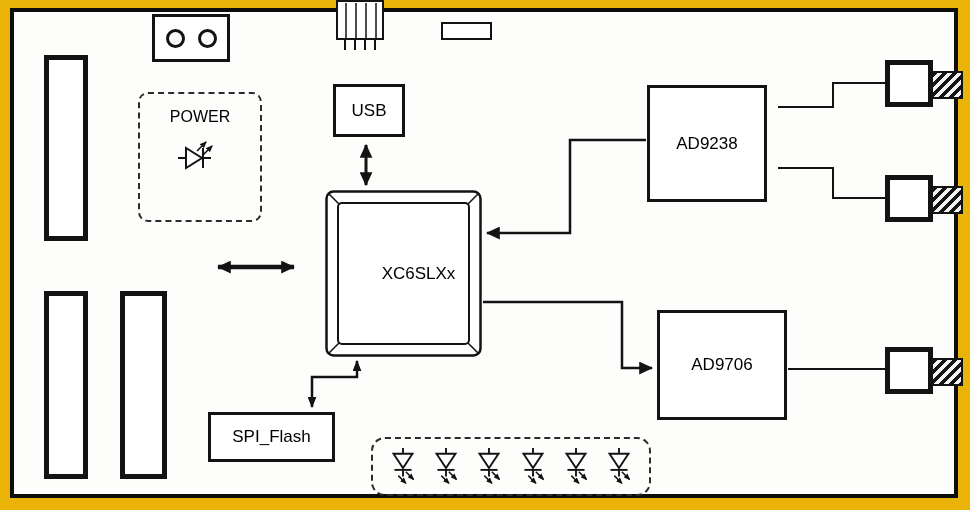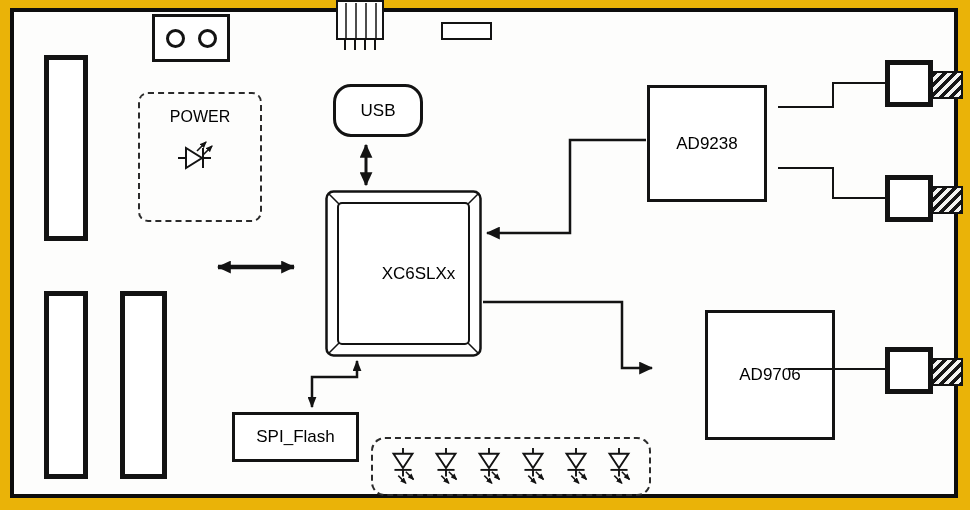--- a/index.html
+++ b/index.html
@@ -50,31 +50,31 @@
   [data-name="left-header-bottom-a"] { left:44px;  top:291px; width:44px; height:188px; }
   [data-name="left-header-bottom-b"] { left:120px; top:291px; width:47px; height:188px; }
 
   [data-name="power-block"] {
     left:138px; top:92px; width:124px; height:130px;
     display:flex; flex-direction:column; align-items:center; padding-top:14px;
   }
   [data-name="power-label"] { font-size:16px; }
   [data-name="power-led-icon"] { margin-top:8px; }
 
-  [data-name="usb-block"] { left:333px; top:84px; width:90px; height:53px;border-radius:18px; }
+  [data-name="usb-block"] { left:333px; top:84px; width:72px; height:53px; }
 
   [data-name="fpga-block"] { position:absolute; left:325px; top:190px; width:157px; height:167px; z-index:2; }
   [data-name="fpga-label"] {
     position:absolute; left:0; top:0; width:187px; height:167px;
     display:flex; align-items:center; justify-content:center; font-size:17px;
   }
 
   [data-name="adc-block"] { left:647px; top:85px;  width:120px; height:117px; }
-  [data-name="dac-block"] { left:657px; top:310px; width:130px; height:130px;margin-left:48px; }
-  [data-name="spi-flash-block"] { left:232px; top:412px; width:127px; height:50px; }
+  [data-name="dac-block"] { left:657px; top:310px; width:130px; height:110px; }
+  [data-name="spi-flash-block"] { left:208px; top:412px; width:127px; height:50px; }
 
   [data-name="led-bank"] {
     left:371px; top:437px; width:280px; height:59px; border-radius:14px;
     display:flex; align-items:center; justify-content:space-evenly; padding:2px 6px 0 6px;
   }
   .led-wrap { display:inline-flex; }
 
   .sma-body { position:absolute; left:885px; width:48px; height:47px; border:5px solid #131313; background:#fff; z-index:2; }
   .sma-thread {
     position:absolute; left:931px; width:32px; height:28px; border:2px solid #131313; z-index:2;

